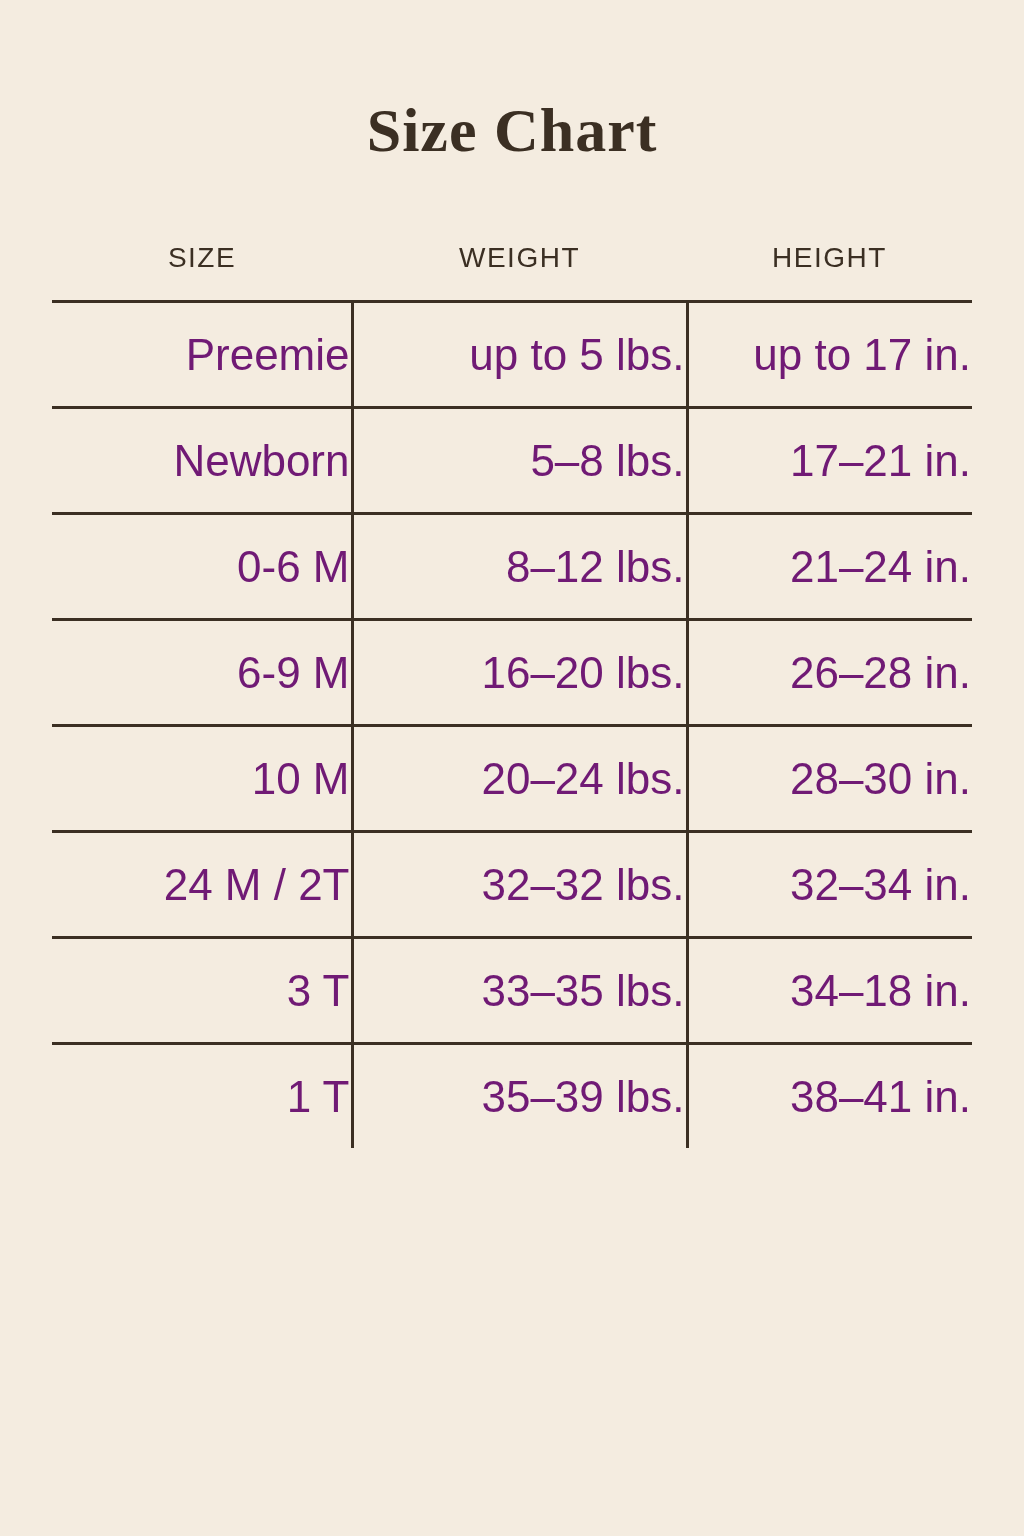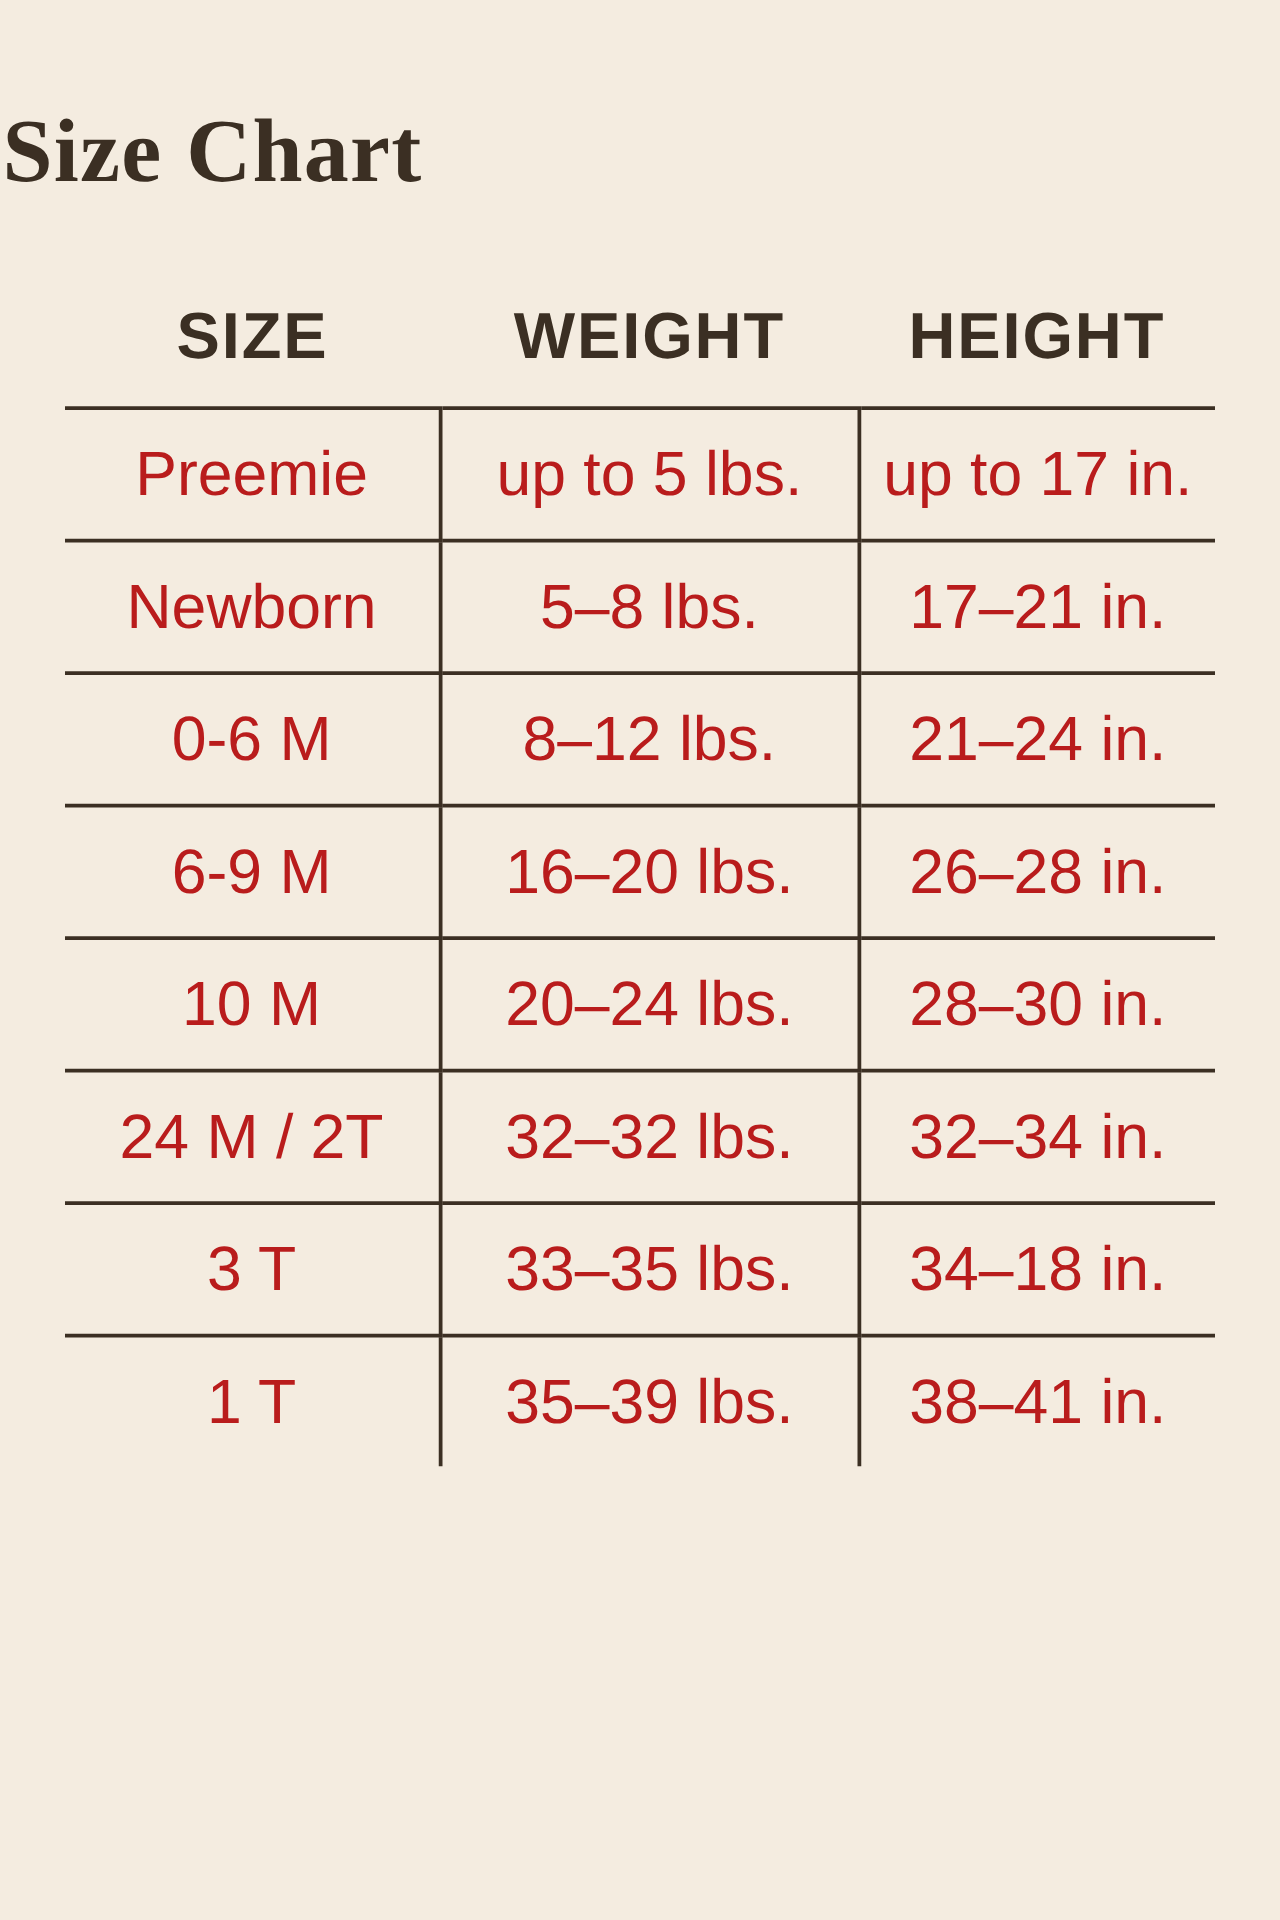--- a/index.html
+++ b/index.html
@@ -14,53 +14,53 @@
     color: #3b2f23;
     overflow: hidden;
   }
   .page {
     position: relative;
     width: 1024px;
     height: 1536px;
     box-sizing: border-box;
   }
   .title {
-    text-align: left;
+    text-align: center;
     font-family: "Liberation Serif", serif;
     font-weight: bold;
-    font-size: 72px;
+    font-size: 62px;
     letter-spacing: 1px;
     color: #3b2f23;
-    margin: 2px;
+    margin: 16px;
     padding-top: 82px;
     line-height: 1.05;
   }
   table.size-table {
     width: 920px;
     margin: 78px auto 0 auto;
     border-collapse: collapse;
     table-layout: fixed;
   }
   table.size-table col.c1 { width: 300px; }
   table.size-table col.c2 { width: 335px; }
   table.size-table col.c3 { width: 285px; }
 
   thead th {
-    font-size: 52px;
-    font-weight: bold;
+    font-size: 28px;
+    font-weight: normal;
     letter-spacing: 1.5px;
     color: #3b2f23;
     padding-bottom: 26px;
     text-align: center;
     border-bottom: 3px solid #3b2f23;
   }
   tbody td {
-    font-size: 50px;
-    text-align: center;
-    color: #b91c1c;
+    font-size: 44px;
+    text-align: right;
+    color: #701a75;
     height: 101px;
     border-bottom: 3px solid #3b2f23;
     font-weight: 400;
   }
   tbody td.col-size,
   tbody td.col-weight {
     border-right: 3px solid #3b2f23;
   }
   thead th.col-size,
   thead th.col-weight {

